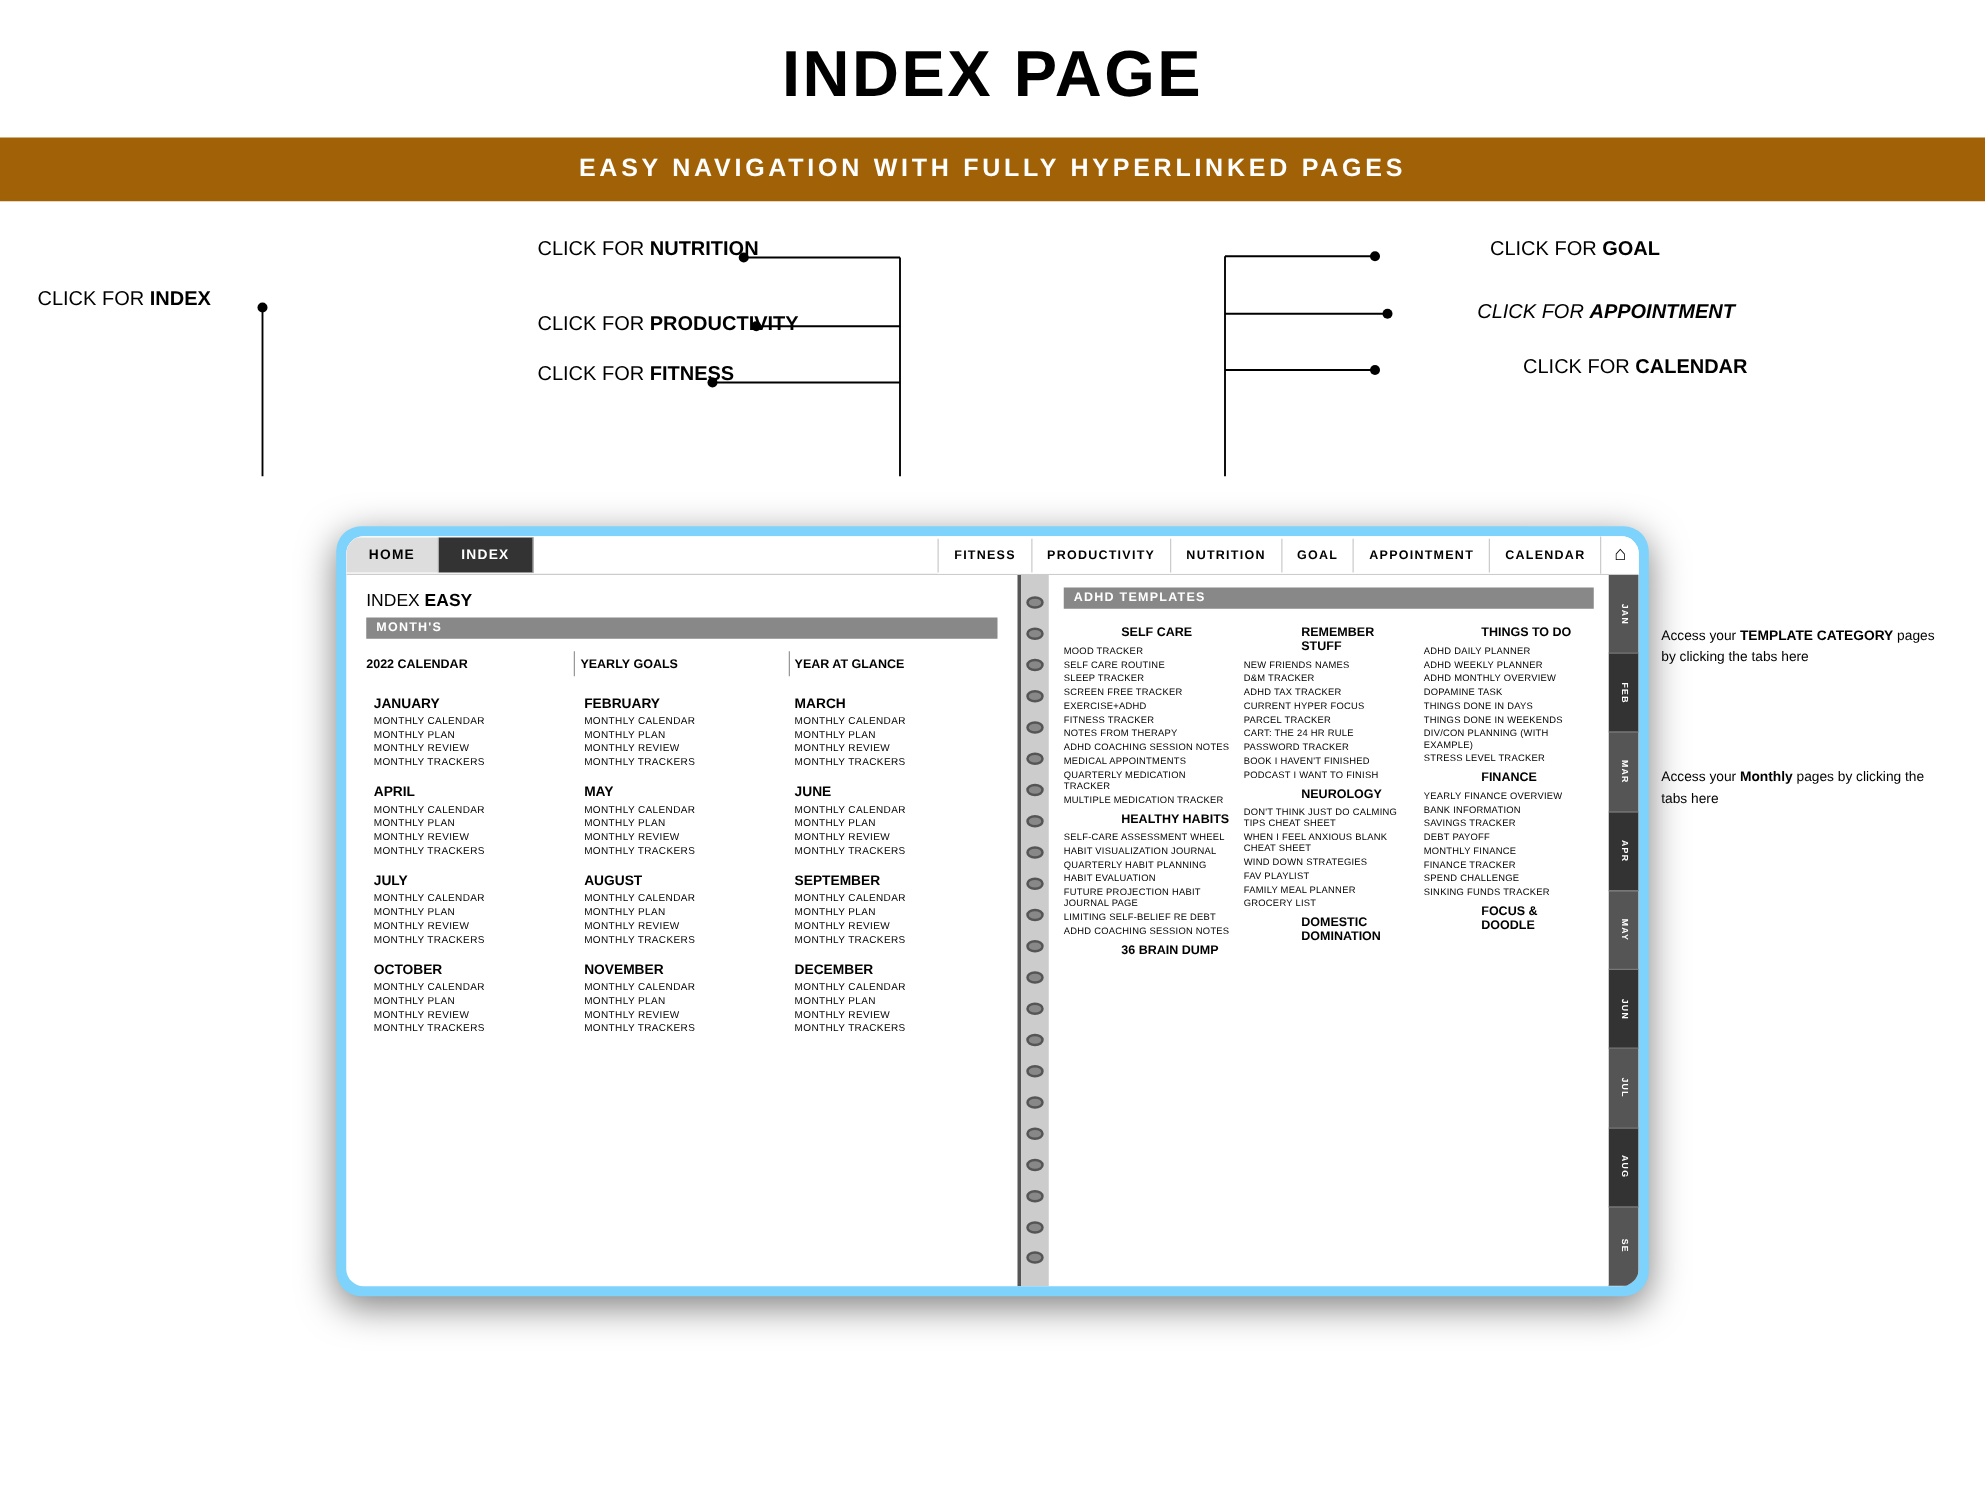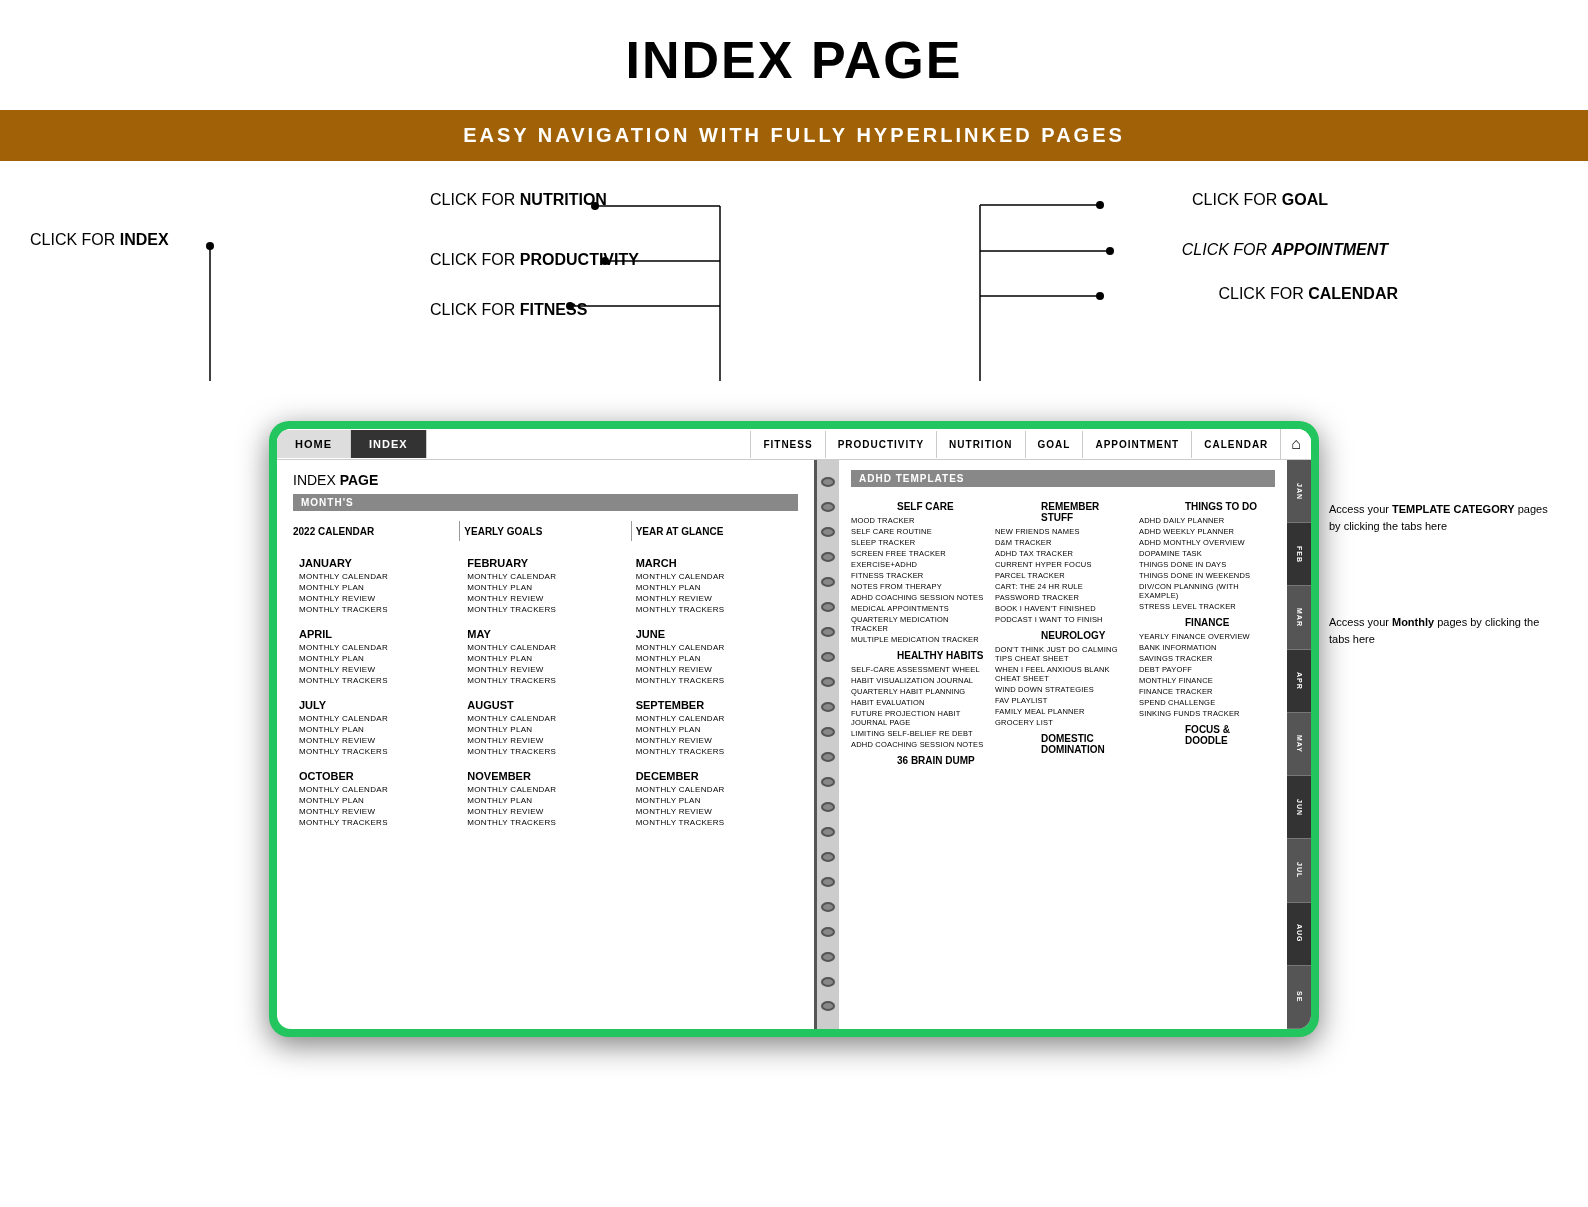--- a/index.html
+++ b/index.html
@@ -45,42 +45,42 @@
       font-weight: 400;
       color: #000;
       white-space: nowrap;
     }
     .annotation strong {
       font-weight: 900;
     }
     .ann-index { top: 70px; left: 30px; }
     .ann-nutrition { top: 30px; left: 430px; }
     .ann-productivity { top: 90px; left: 430px; }
-    .ann-fitness { top: 140px; left: 430px; }
+    .ann-fitness { top: 130px; left: 430px; }
     .ann-goal { top: 30px; right: 260px; }
     .ann-appointment { top: 80px; right: 200px; font-style: italic; }
     .ann-calendar { top: 124px; right: 190px; }
 
     
     .connector-svg {
       position: absolute;
       top: 0; left: 0;
       width: 100%;
       height: 100%;
       pointer-events: none;
     }
 
     
     .tablet-wrapper {
       position: relative;
       margin: 0 auto;
       width: 1050px;
     }
     .tablet-frame {
-      background: #22c55e;
+      background: #7dd3fc;
       border-radius: 20px;
       padding: 8px;
       box-shadow: 0 8px 30px rgba(0,0,0,0.5);
     }
     .tablet-inner {
       background: #fff;
       border-radius: 14px;
       overflow: hidden;
       display: flex;
       flex-direction: column;
@@ -372,21 +372,21 @@
           <div class="nav-tab-right">APPOINTMENT</div>
           <div class="nav-tab-right">CALENDAR</div>
           <div class="home-icon">⌂</div>
         </div>
       </div>
 
       <div class="content-area">
 
         <div class="left-panel">
           <div class="index-title">
-            INDEX <strong>PAGE</strong>
+            INDEX <strong>EASY</strong>
           </div>
           <div class="months-bar">MONTH'S</div>
 
           <div class="year-row">
             <div class="year-item">2022 CALENDAR</div>
             <div class="year-divider"></div>
             <div class="year-item"><em>YEARLY</em> GOALS</div>
             <div class="year-divider"></div>
             <div class="year-item">YEAR AT GLANCE</div>
           </div>

